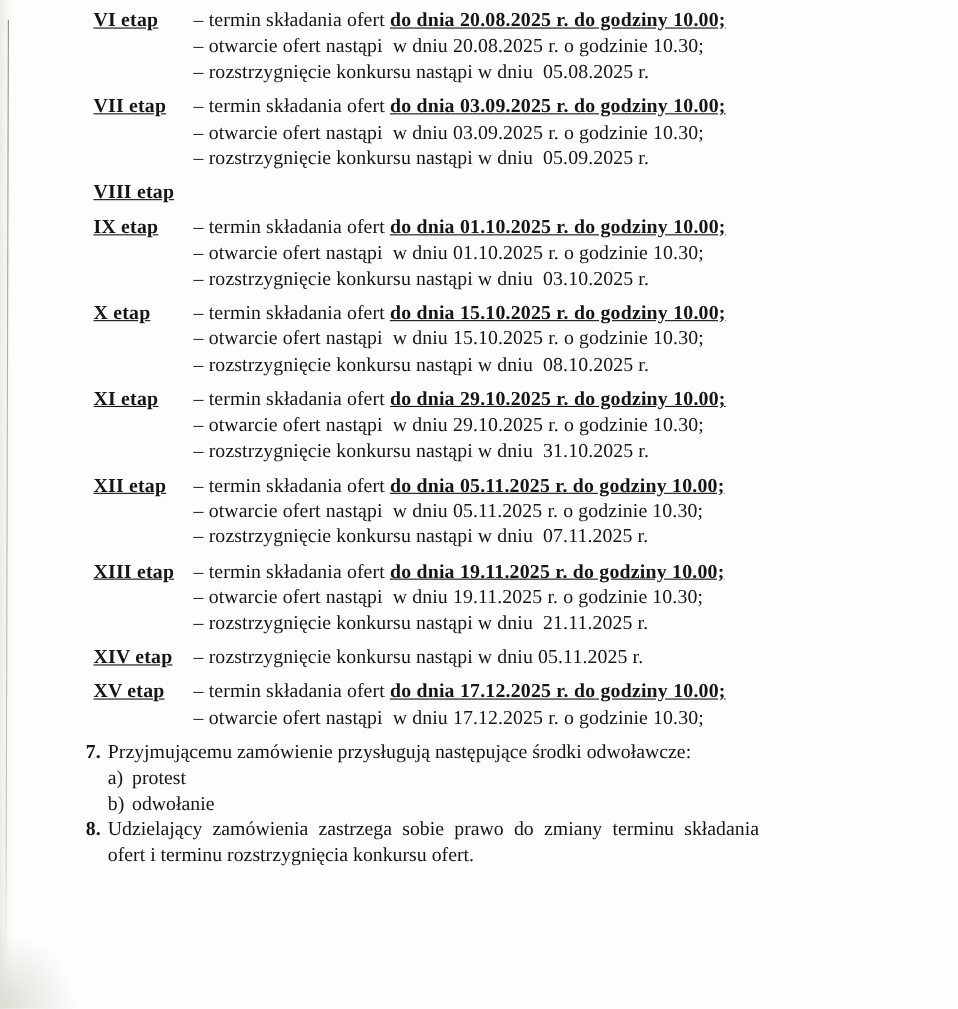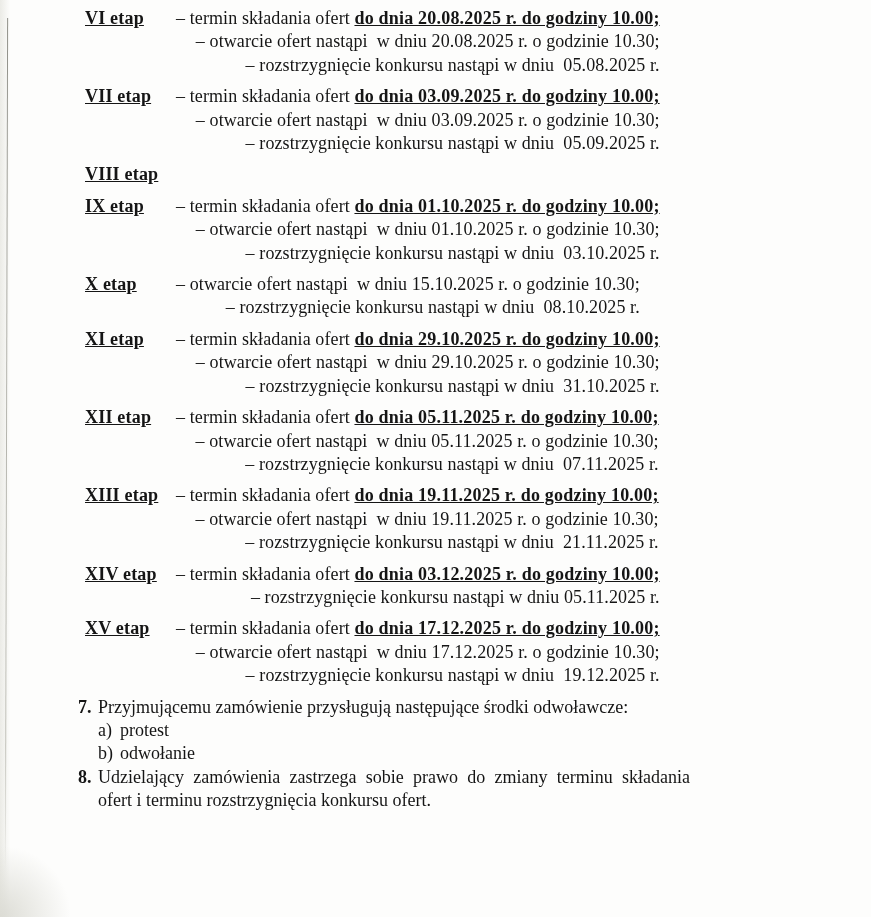--- a/index.html
+++ b/index.html
@@ -36,21 +36,21 @@
   .stage-label {
     flex: none;
     margin-left: 85px;
     width: 91px;
     font-weight: 700;
     text-decoration: underline;
     line-height: 23.4px;
     letter-spacing: 0.2px;
   }
   .stage-lines { line-height: 23.4px; }
-  .line { white-space: pre-wrap; letter-spacing: 0.1px; text-align: right; }
+  .line { white-space: pre-wrap; letter-spacing: 0.1px; }
   .line .prefix { white-space: pre-wrap; }
   .bu { font-weight: 700; text-decoration: underline; letter-spacing: 0.2px; }
 
   .num-list { margin-top: 8px; }
   .num-item { display: flex; align-items: flex-start; line-height: 23.4px; }
   .item-number { flex: none; margin-left: 78px; width: 20px; font-weight: 700; }
   .item-text { width: 700px; }
   .item-text.justified { width: 690px; text-align: justify; }
   .sub-item { display: flex; align-items: flex-start; line-height: 23.4px; }
   .sub-marker { flex: none; margin-left: 98px; width: 22px; }
@@ -93,20 +93,21 @@
       <div class="stage-lines">
         <div class="line"><span class="prefix">– termin składania ofert </span><span class="bu">do dnia 01.10.2025 r. do godziny 10.00;</span></div>
         <div class="line">– otwarcie ofert nastąpi  w dniu 01.10.2025 r. o godzinie 10.30;</div>
         <div class="line">– rozstrzygnięcie konkursu nastąpi w dniu  03.10.2025 r.</div>
       </div>
     </article>
 
     <article class="stage">
       <div class="stage-label">X etap</div>
       <div class="stage-lines">
+        <div class="line"><span class="prefix">– termin składania ofert </span><span class="bu">do dnia 15.10.2025 r. do godziny 10.00;</span></div>
         <div class="line">– otwarcie ofert nastąpi  w dniu 15.10.2025 r. o godzinie 10.30;</div>
         <div class="line">– rozstrzygnięcie konkursu nastąpi w dniu  08.10.2025 r.</div>
       </div>
     </article>
 
     <article class="stage">
       <div class="stage-label">XI etap</div>
       <div class="stage-lines">
         <div class="line"><span class="prefix">– termin składania ofert </span><span class="bu">do dnia 29.10.2025 r. do godziny 10.00;</span></div>
         <div class="line">– otwarcie ofert nastąpi  w dniu 29.10.2025 r. o godzinie 10.30;</div>
@@ -128,31 +129,29 @@
       <div class="stage-lines">
         <div class="line"><span class="prefix">– termin składania ofert </span><span class="bu">do dnia 19.11.2025 r. do godziny 10.00;</span></div>
         <div class="line">– otwarcie ofert nastąpi  w dniu 19.11.2025 r. o godzinie 10.30;</div>
         <div class="line">– rozstrzygnięcie konkursu nastąpi w dniu  21.11.2025 r.</div>
       </div>
     </article>
 
     <article class="stage">
       <div class="stage-label">XIV etap</div>
       <div class="stage-lines">
-        <div class="line"><span class="prefix">– termin składania ofert </span><span class="bu">do dnia 03.12.2025 r. do godziny 10.00;</span></div>
         <div class="line">– rozstrzygnięcie konkursu nastąpi w dniu 05.11.2025 r.</div>
       </div>
     </article>
 
     <article class="stage">
       <div class="stage-label">XV etap</div>
       <div class="stage-lines">
         <div class="line"><span class="prefix">– termin składania ofert </span><span class="bu">do dnia 17.12.2025 r. do godziny 10.00;</span></div>
         <div class="line">– otwarcie ofert nastąpi  w dniu 17.12.2025 r. o godzinie 10.30;</div>
-        <div class="line">– rozstrzygnięcie konkursu nastąpi w dniu  19.12.2025 r.</div>
       </div>
     </article>
 
   </section>
 
   <section class="num-list">
 
     <div class="num-item">
       <div class="item-number">7.</div>
       <div class="item-text">Przyjmującemu zamówienie przysługują następujące środki odwoławcze:</div>

